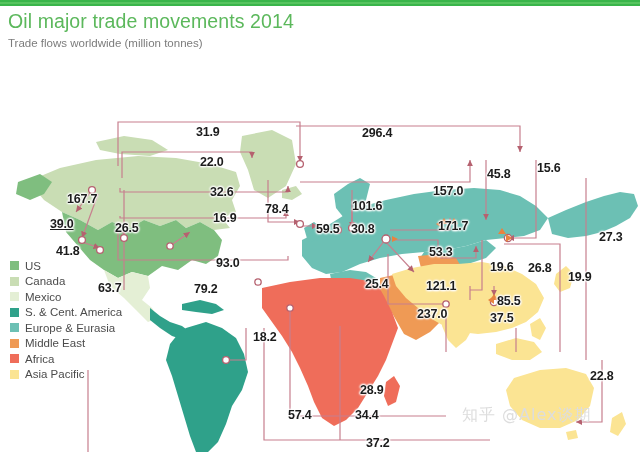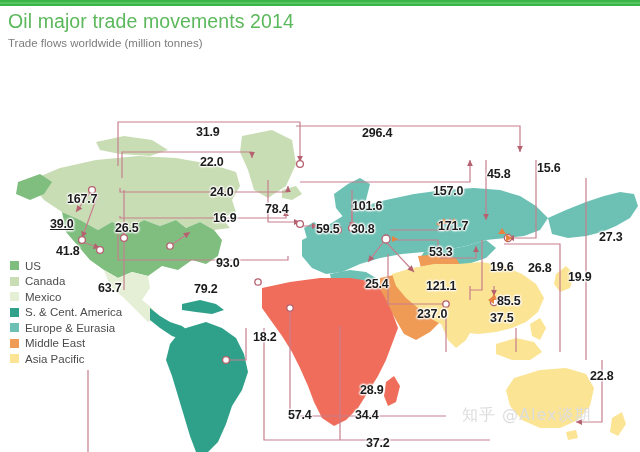--- a/index.html
+++ b/index.html
@@ -228,32 +228,36 @@
     </div>
     <div class="leg-row">
       <span class="leg-sw" style="background:#6cc0b4"></span>
       <span class="leg-lb">Europe &amp; Eurasia</span>
     </div>
     <div class="leg-row">
       <span class="leg-sw" style="background:#ef9a55"></span>
       <span class="leg-lb">Middle East</span>
     </div>
     <div class="leg-row">
+      <span class="leg-sw" style="background:#ef6d5a"></span>
+      <span class="leg-lb">Africa</span>
+    </div>
+    <div class="leg-row">
       <span class="leg-sw" style="background:#fbe493"></span>
       <span class="leg-lb">Asia Pacific</span>
     </div>
   </div>
 
   <div id="value-layer">
       <div class="val" style="left: 196px; top: 125px; text-align: right;">31.9</div>
       <div class="val" style="left: 200px; top: 155px;">22.0</div>
       <div class="val" style="left: 362px; top: 126px;">296.4</div>
       <div class="val" style="left: 487px; top: 167px;">45.8</div>
       <div class="val" style="left: 537px; top: 161px;">15.6</div>
-      <div class="val" style="left: 210px; top: 185px;">24.0</div>
+      <div class="val" style="left: 210px; top: 185px;">32.6</div>
       <div class="val" style="left: 433px; top: 184px;">157.0</div>
       <div class="val" style="left: 67px; top: 192px;">167.7</div>
       <div class="val" style="left: 265px; top: 202px;">78.4</div>
       <div class="val" style="left: 352px; top: 199px;">101.6</div>
       <div class="val" style="left: 213px; top: 211px;">16.9</div>
       <div class="val" style="left: 316px; top: 222px;">59.5</div>
       <div class="val" style="left: 351px; top: 222px;">30.8</div>
       <div class="val" style="left: 438px; top: 219px;">171.7</div>
       <div class="val" style="left: 50px; top: 217px; text-decoration: underline;">39.0</div>
       <div class="val" style="left: 115px; top: 221px;">26.5</div>

